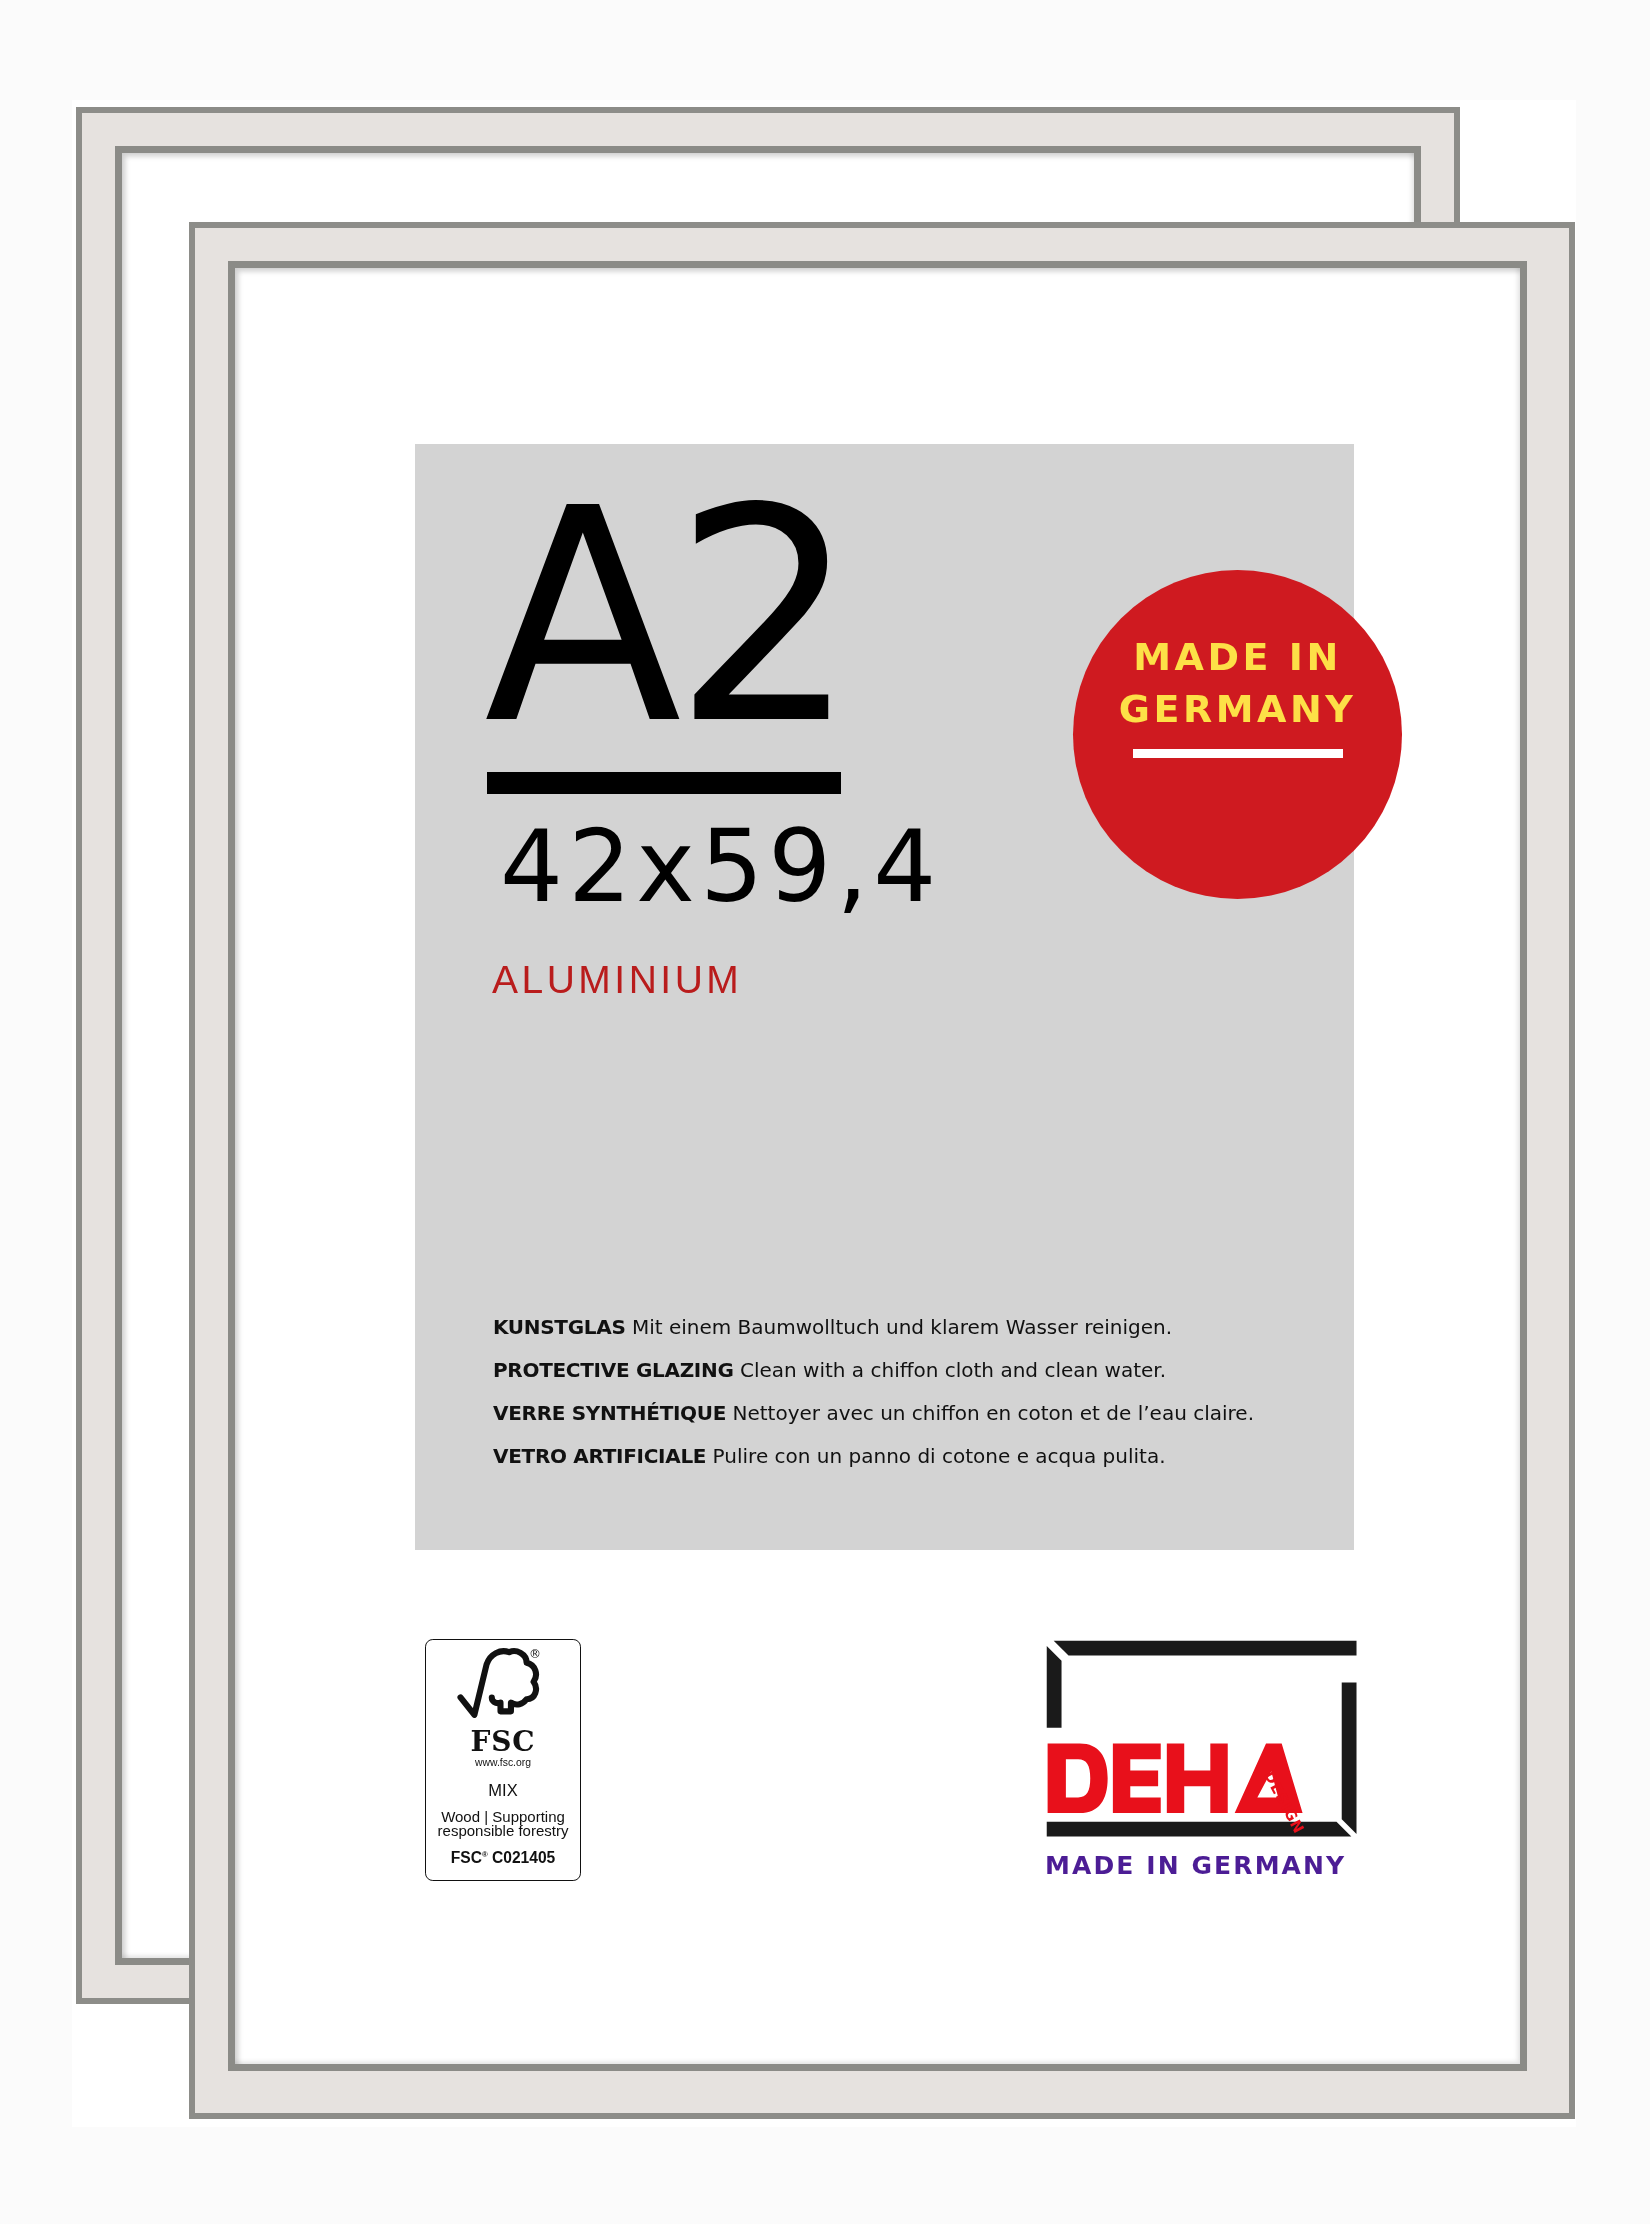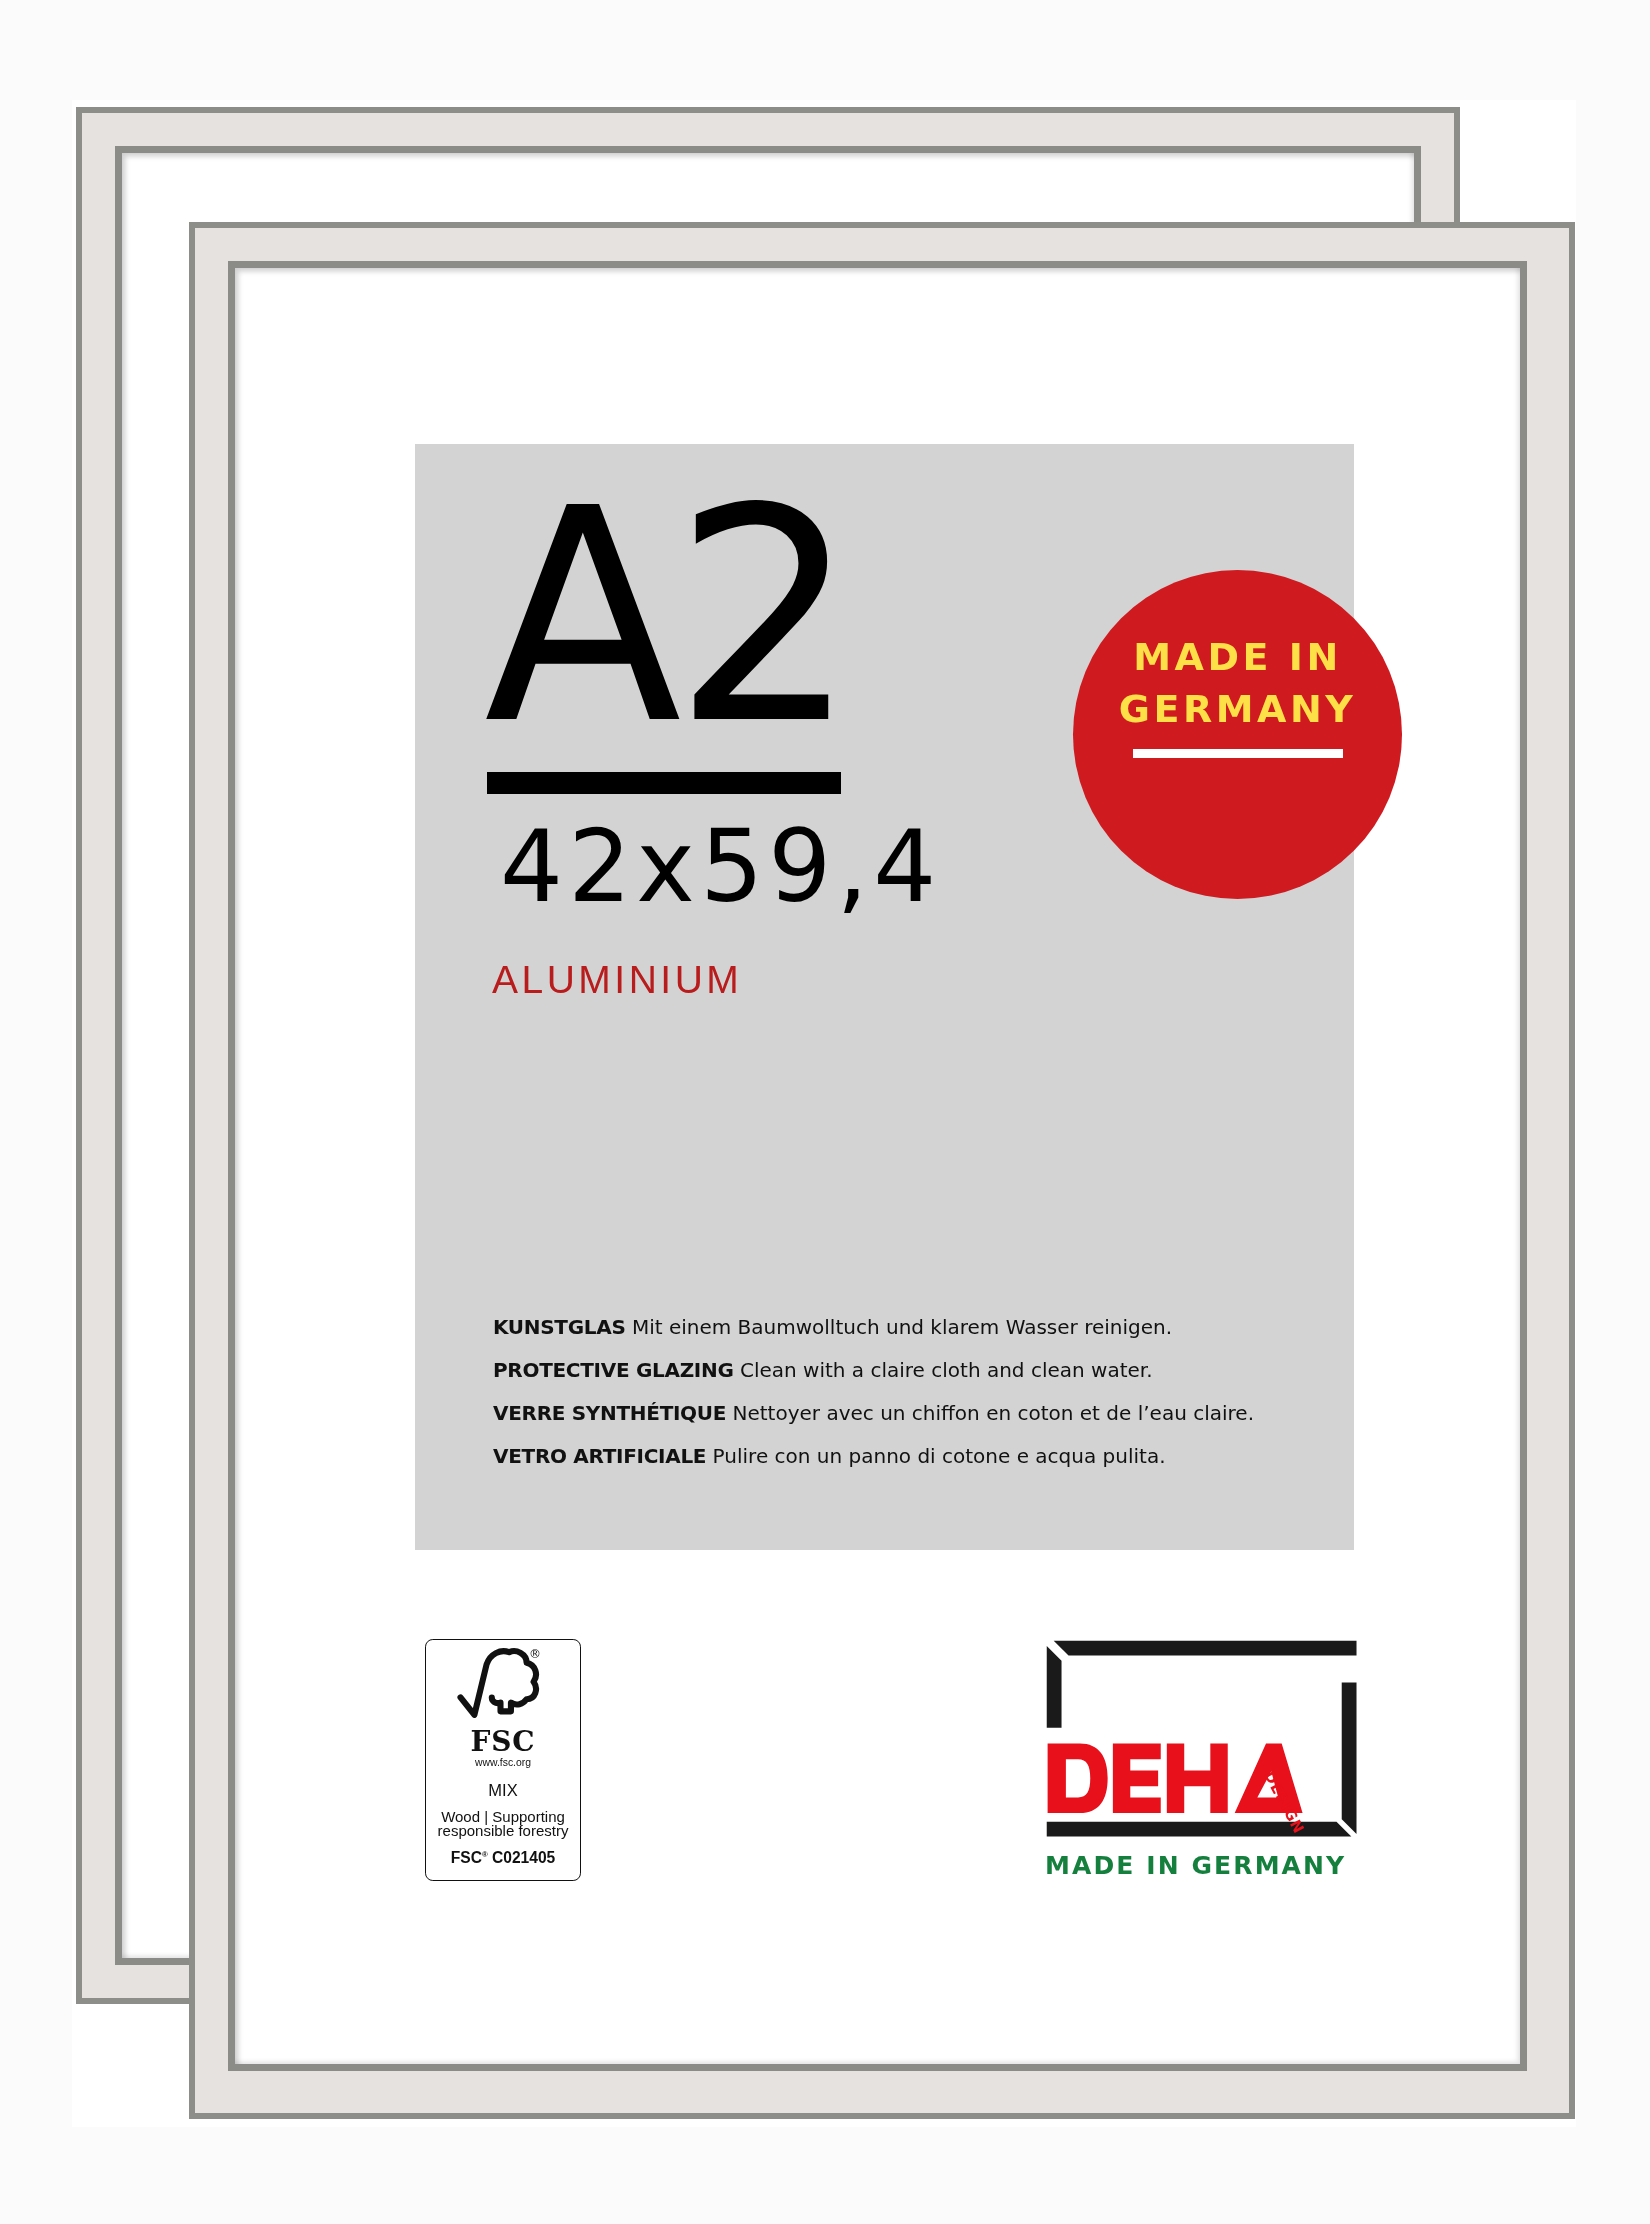--- a/index.html
+++ b/index.html
@@ -70,21 +70,21 @@
   .fsc .mix { position:absolute; left:0; right:0; top:141px; font-family:"Liberation Sans", sans-serif; font-size:16.5px; }
   .fsc .desc { position:absolute; left:0; right:0; top:170px; font-family:"Liberation Sans", sans-serif; font-size:15px; line-height:14px; }
   .fsc .code { position:absolute; left:0; right:0; top:209px; font-family:"Liberation Sans", sans-serif; font-size:15.6px; font-weight:bold; }
   .fsc .code sup { font-size:7.8px; }
 
   .deha { position:absolute; left:1045px; top:1639px; width:315px; height:252px; }
   .deha svg { position:absolute; left:0; top:0; }
   .deha .tagline {
     position:absolute; left:0; top:212px; width:315px;
     font-family:"DejaVu Sans", sans-serif; font-weight:bold; font-size:25px; line-height:29.5px;
-    letter-spacing:2.1px; color:#15803d; white-space:nowrap;
+    letter-spacing:2.1px; color:#4c1d95; white-space:nowrap;
   }
   .deha .design {
     position:absolute; left:231px; top:129px; color:#e8101b;
     font-family:"DejaVu Sans", sans-serif; font-weight:bold; font-size:14.8px; letter-spacing:0.9px;
     transform:rotate(62deg); transform-origin:left top; white-space:nowrap;
   }
 </style>
 </head>
 <body>
 
@@ -113,21 +113,21 @@
   <div class="rule"></div>
 </div>
 
 <div class="care">
   <div class="line">
     <span class="label">KUNSTGLAS</span>
     <span>Mit einem Baumwolltuch und klarem Wasser reinigen.</span>
   </div>
   <div class="line">
     <span class="label">PROTECTIVE GLAZING</span>
-    <span>Clean with a claire cloth and clean water.</span>
+    <span>Clean with a chiffon cloth and clean water.</span>
   </div>
   <div class="line">
     <span class="label">VERRE SYNTHÉTIQUE</span>
     <span>Nettoyer avec un chiffon en coton et de l’eau claire.</span>
   </div>
   <div class="line">
     <span class="label">VETRO ARTIFICIALE</span>
     <span>Pulire con un panno di cotone e acqua pulita.</span>
   </div>
 </div>

